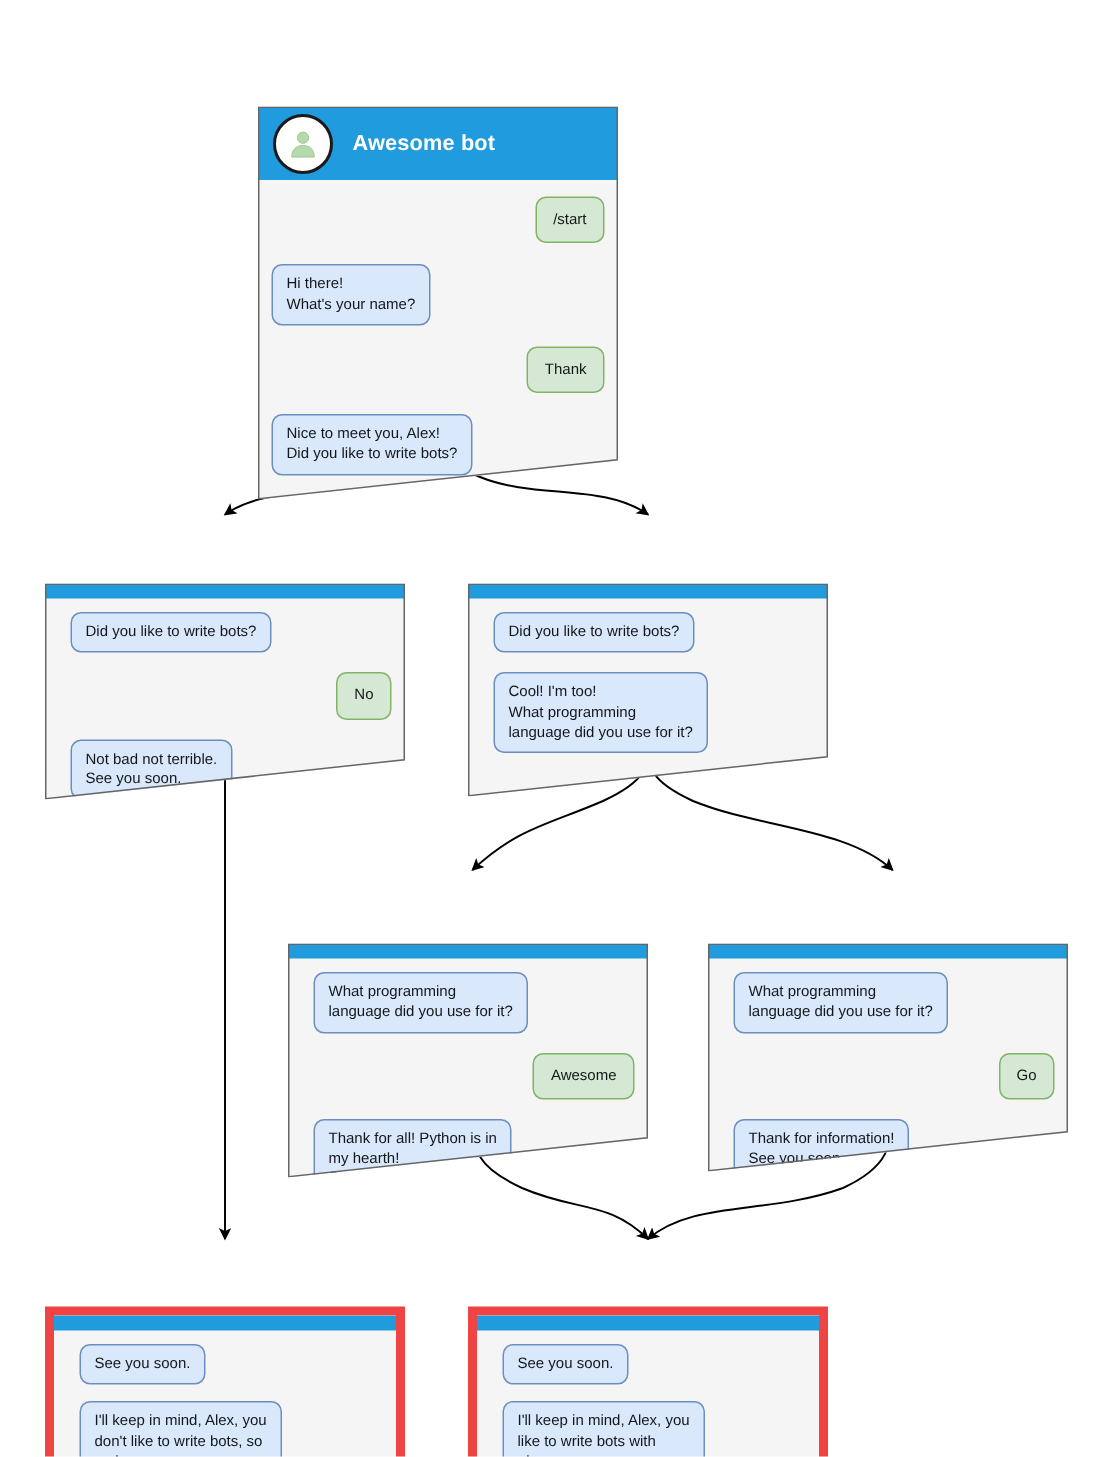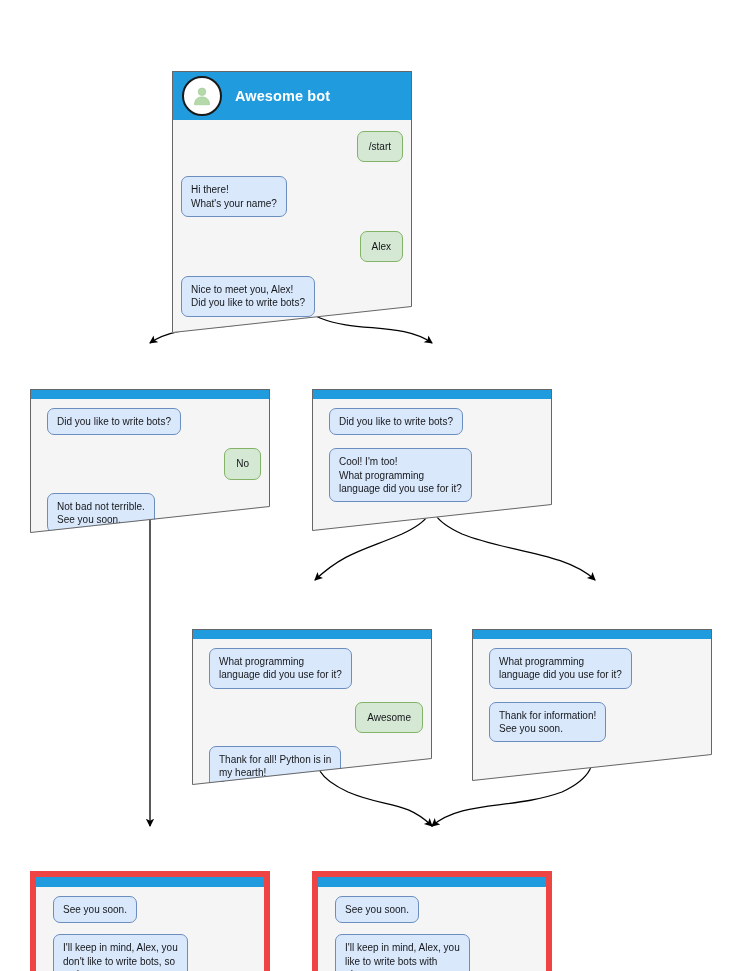--- a/index.html
+++ b/index.html
@@ -172,21 +172,21 @@
       </div>
       <div class="messages" style="padding-top:11px; gap:14px;">
         <div class="msg-row user">
           <div class="bubble user">/start</div>
         </div>
         <div class="msg-row bot">
           <div class="bubble bot">Hi there!
 What's your name?</div>
         </div>
         <div class="msg-row user">
-          <div class="bubble user">Alex</div>
+          <div class="bubble user">Thank</div>
         </div>
         <div class="msg-row bot">
           <div class="bubble bot">Nice to meet you, Alex!
 Did you like to write bots?</div>
         </div>
       </div>
     </div>
     <svg class="edgeline" viewBox="0 0 240 262" preserveAspectRatio="none">
       <path d="M0.5,0.5 L239.5,0.5 L239.5,235.5 L0.5,261.5 Z" fill="none" stroke="#666666" stroke-width="1" vector-effect="non-scaling-stroke"></path>
     </svg>
@@ -256,20 +256,23 @@
   </div>
 
   <div class="node child skew" style="left:472px; top:588px; width:240px; height:152px;">
     <div class="card">
       <div class="titlebar"></div>
       <div class="messages" style="padding-top:9px; gap:13px; padding-left:8px;">
         <div class="msg-row bot">
           <div class="bubble bot">What programming
 language did you use for it?</div>
         </div>
+        <div class="msg-row user">
+          <div class="bubble user">Go</div>
+        </div>
         <div class="msg-row bot">
           <div class="bubble bot">Thank for information!
 See you soon.</div>
         </div>
       </div>
     </div>
     <svg class="edgeline" viewBox="0 0 240 152" preserveAspectRatio="none">
       <path d="M0.5,0.5 L239.5,0.5 L239.5,125.5 L0.5,151.5 Z" fill="none" stroke="#666666" stroke-width="1" vector-effect="non-scaling-stroke"></path>
     </svg>
   </div>

